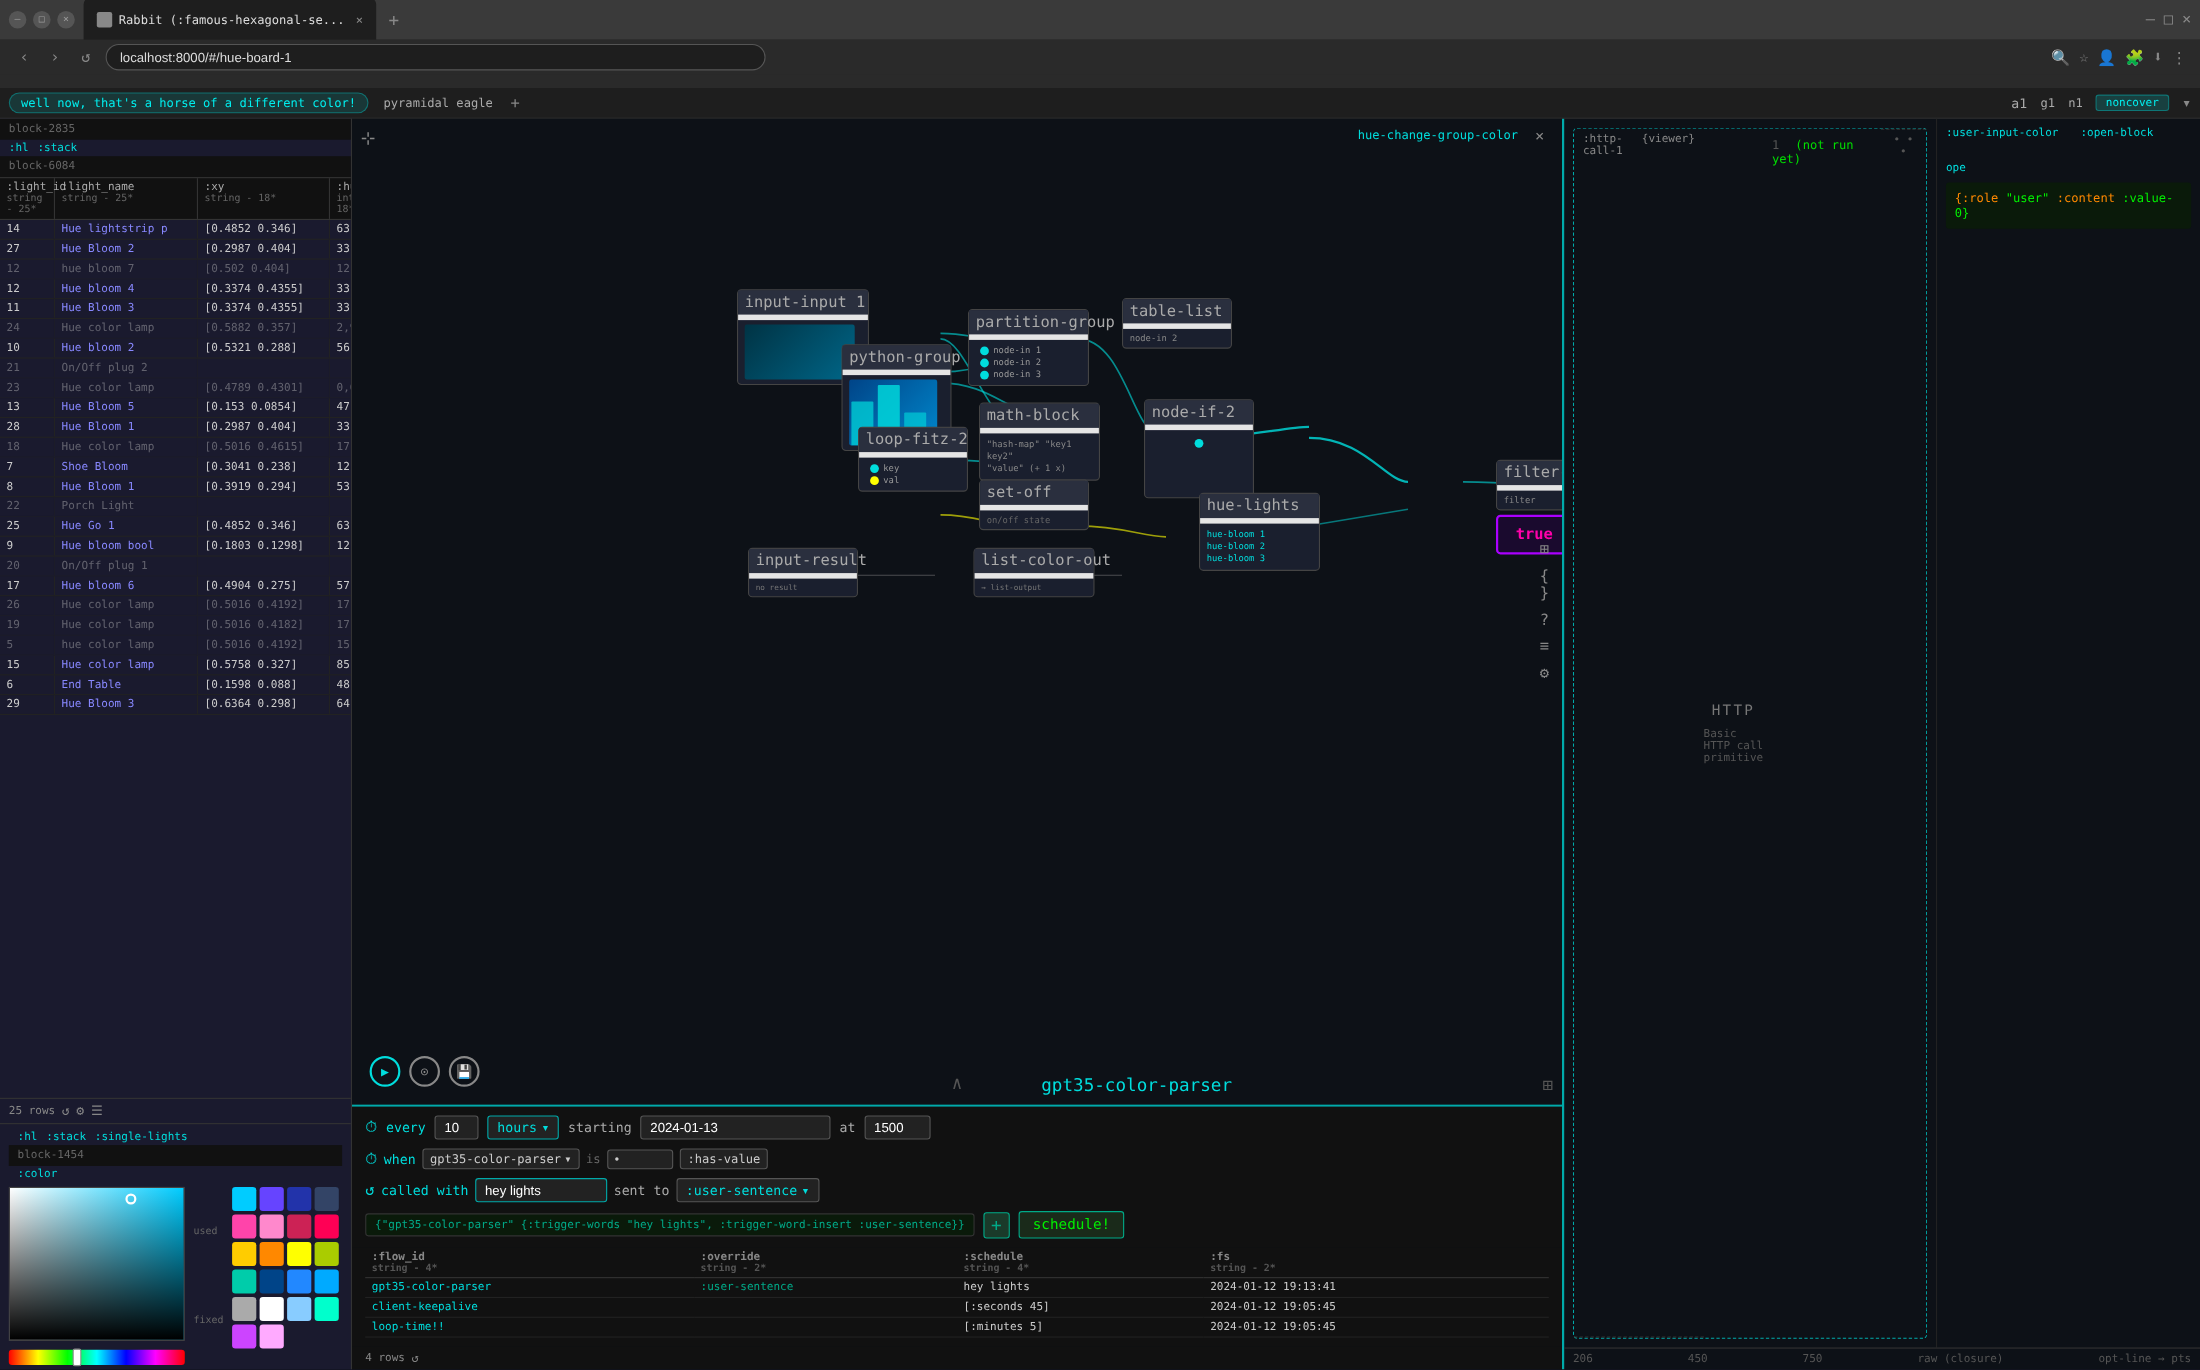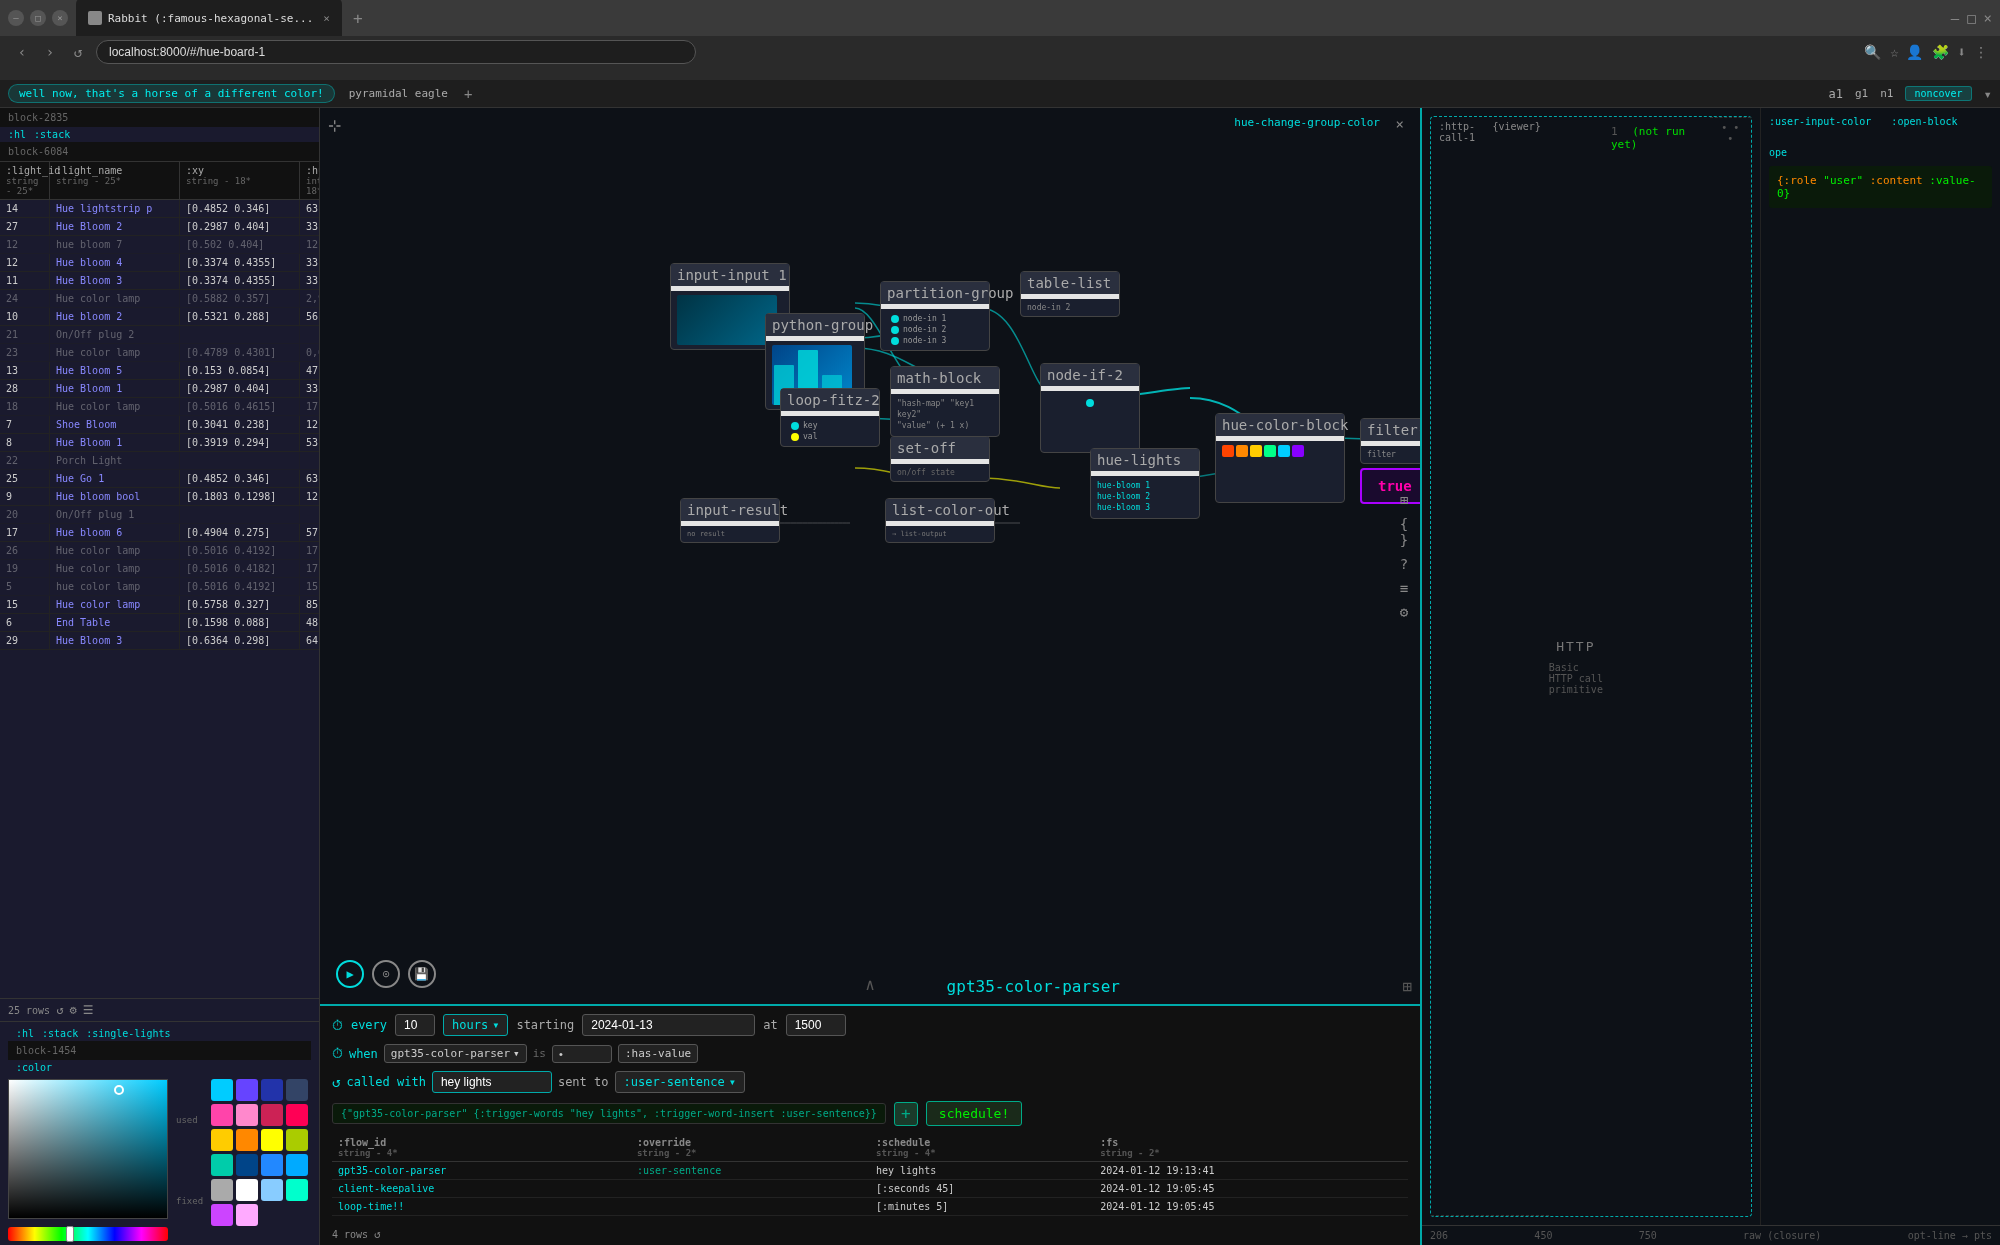--- a/index.html
+++ b/index.html
@@ -1236,33 +1236,20 @@
           <div class="node-title">hue-lights</div>
           <div class="node-body">
             <div style="font-size:8px; color:#0dd; line-height:1.4">
               <div>hue-bloom 1</div>
               <div>hue-bloom 2</div>
               <div>hue-bloom 3</div>
             </div>
           </div>
         </div>
 
-        <div class="node" style="left:895px; top:305px; width:130px; height:90px;">
-          <div class="node-title">hue-color-block</div>
-          <div class="node-body">
-            <div style="display:flex; gap:2px; flex-wrap:wrap; width:100px;">
-              <div style="width:12px;height:12px;background:#ff4400;border-radius:2px;"></div>
-              <div style="width:12px;height:12px;background:#ff8800;border-radius:2px;"></div>
-              <div style="width:12px;height:12px;background:#ffcc00;border-radius:2px;"></div>
-              <div style="width:12px;height:12px;background:#00ff88;border-radius:2px;"></div>
-              <div style="width:12px;height:12px;background:#00ccff;border-radius:2px;"></div>
-              <div style="width:12px;height:12px;background:#8800ff;border-radius:2px;"></div>
-            </div>
-          </div>
-        </div>
 
         <div class="node" style="left:1040px; top:310px; width:80px;">
           <div class="node-title">filter-in-2</div>
           <div class="node-body">
             <div style="font-size:8px; color:#888;">filter</div>
           </div>
         </div>
 
         <div class="node-true" style="left:1040px; top:360px;">true</div>
 

